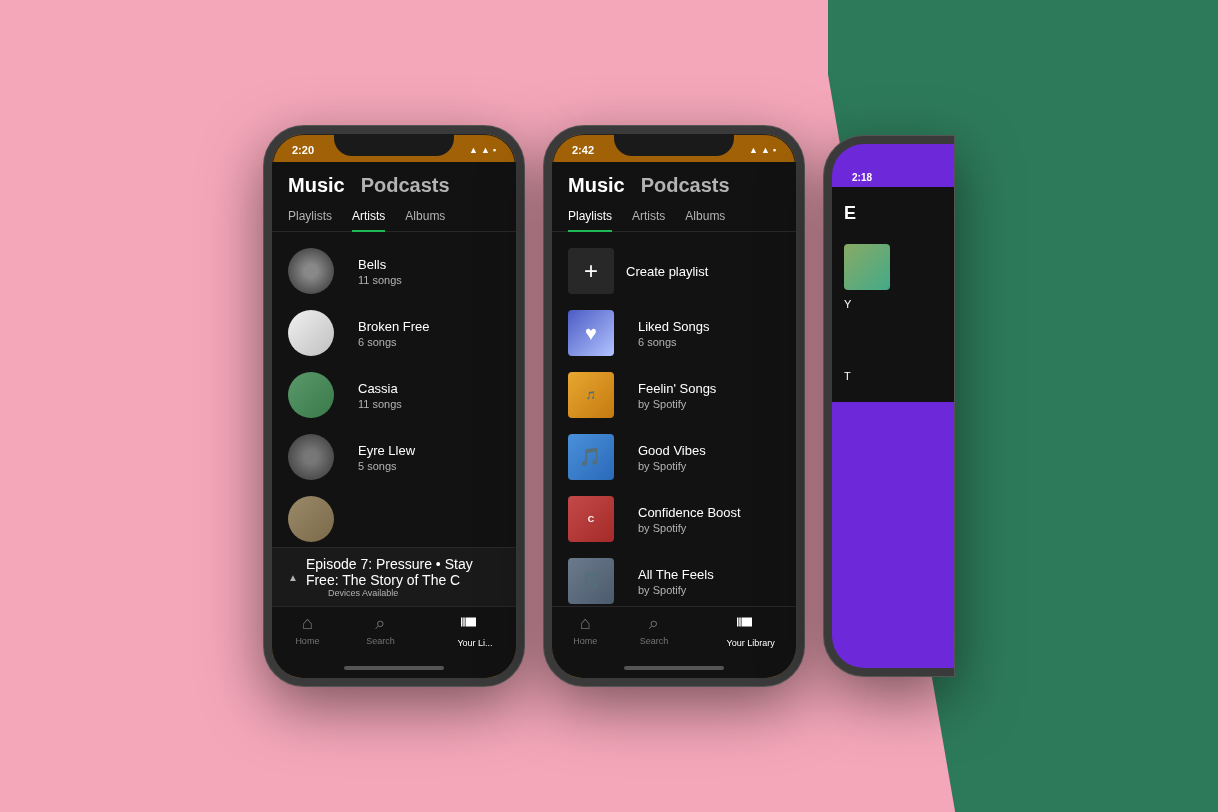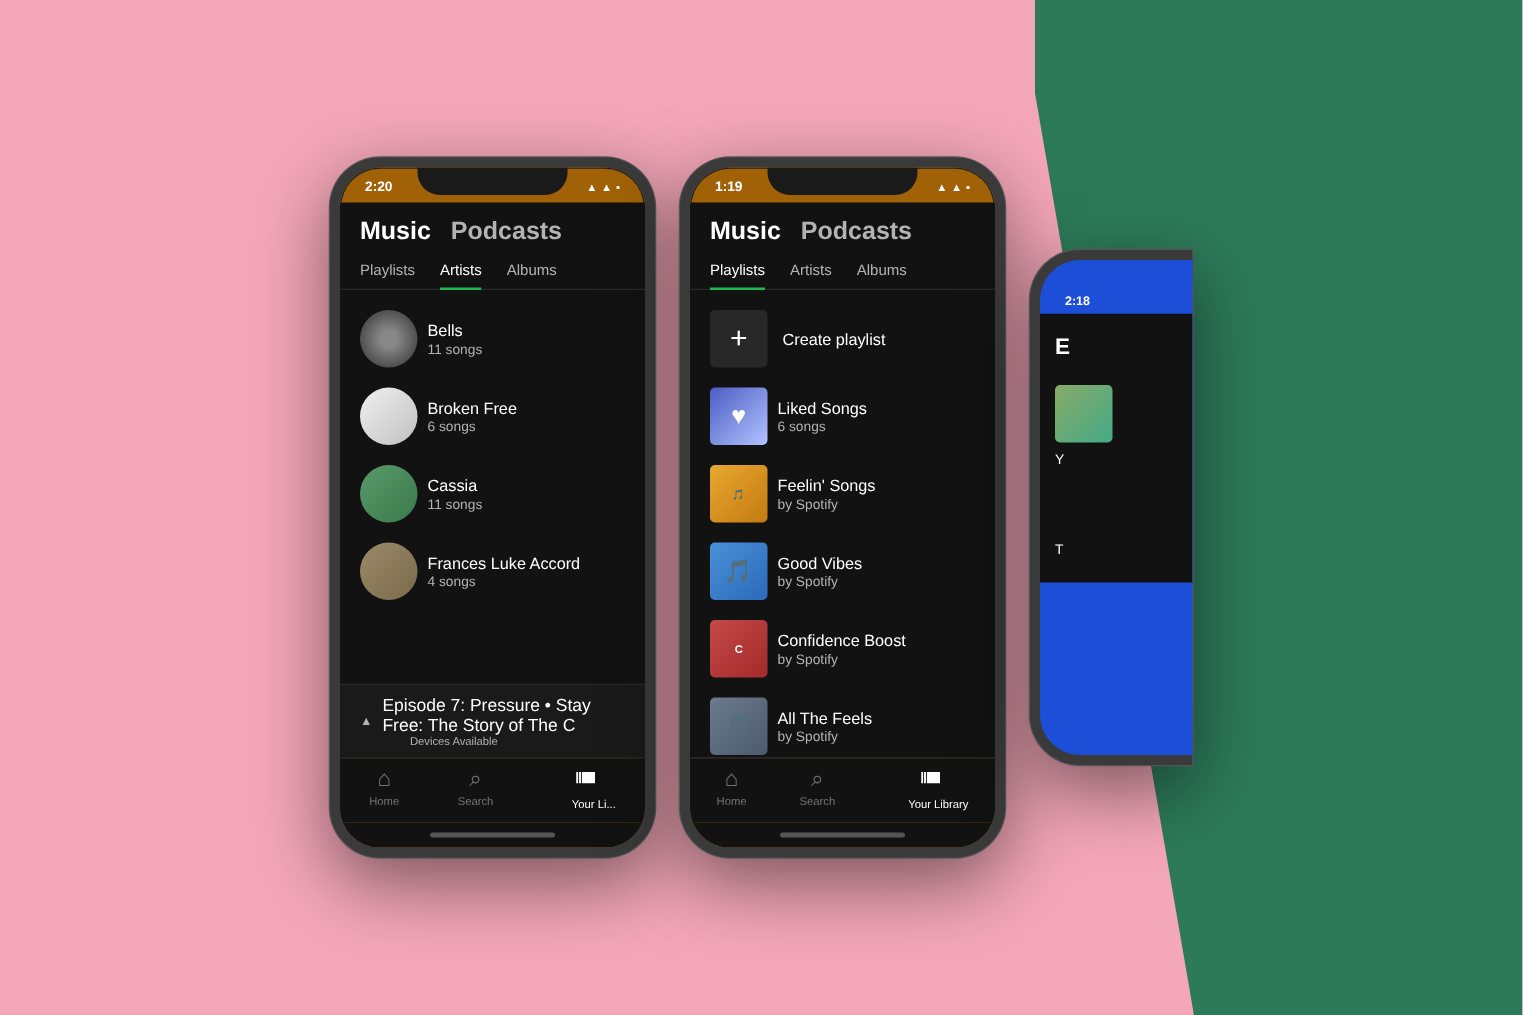--- a/index.html
+++ b/index.html
@@ -145,21 +145,21 @@
     .list-area {
       flex: 1;
       overflow: hidden;
       padding: 8px 0;
     }
 
     .list-item {
       display: flex;
       align-items: center;
       padding: 8px 16px;
-      gap: 8px;
+      gap: 24px;
       cursor: pointer;
     }
 
     .item-img {
       width: 46px;
       height: 46px;
       border-radius: 50%;
       flex-shrink: 0;
       overflow: hidden;
       position: relative;
@@ -240,22 +240,22 @@
     .home-bar {
       width: 100px;
       height: 4px;
       background: #555;
       border-radius: 2px;
     }
 
     
     .phone-partial {
       width: 130px;
-      height: 412px;
-      background: #1d4ed8;
+      height: 540px;
+      background: #6d28d9;
       border-radius: 40px 0 0 40px;
       border: 8px solid #3a3a3a;
       border-right: none;
       overflow: hidden;
       position: relative;
       box-shadow: 0 0 0 1px #555, 0 20px 60px rgba(0,0,0,0.5);
     }
 
     
     .create-item {
@@ -356,28 +356,33 @@
         <div class="list-item">
           <div class="item-img art-cassia">
             <div class="item-img-inner"></div>
           </div>
           <div class="item-info">
             <div class="item-name">Cassia</div>
             <div class="item-sub">11 songs</div>
           </div>
         </div>
 
+        <div class="list-item">
+          <div class="item-img art-eyre">
+            <div class="item-img-inner"></div>
+          </div>
+          <div class="item-info">
+            <div class="item-name">Eyre Llew</div>
+            <div class="item-sub">5 songs</div>
+          </div>
+        </div>
 
         <div class="list-item">
           <div class="item-img art-frances">
             <div class="item-img-inner"></div>
-          </div>
-          <div class="item-info">
-            <div class="item-name">Frances Luke Accord</div>
-            <div class="item-sub">4 songs</div>
           </div>
         </div>
 
         <div class="list-item">
           
           
         </div>
 
       </div>
 
@@ -411,21 +416,21 @@
 
     <div class="home-indicator">
       <div class="home-bar"></div>
     </div>
   </div>
 
   <div class="phone">
     <div class="notch"></div>
 
     <div class="status-bar">
-      <span class="status-time">1:19</span>
+      <span class="status-time">2:42</span>
       <span class="status-icons">
         <span>▲</span>
         <span>▲</span>
         <span>▪</span>
       </span>
     </div>
 
     <div class="phone-content">
 
       <div class="category-tabs">

